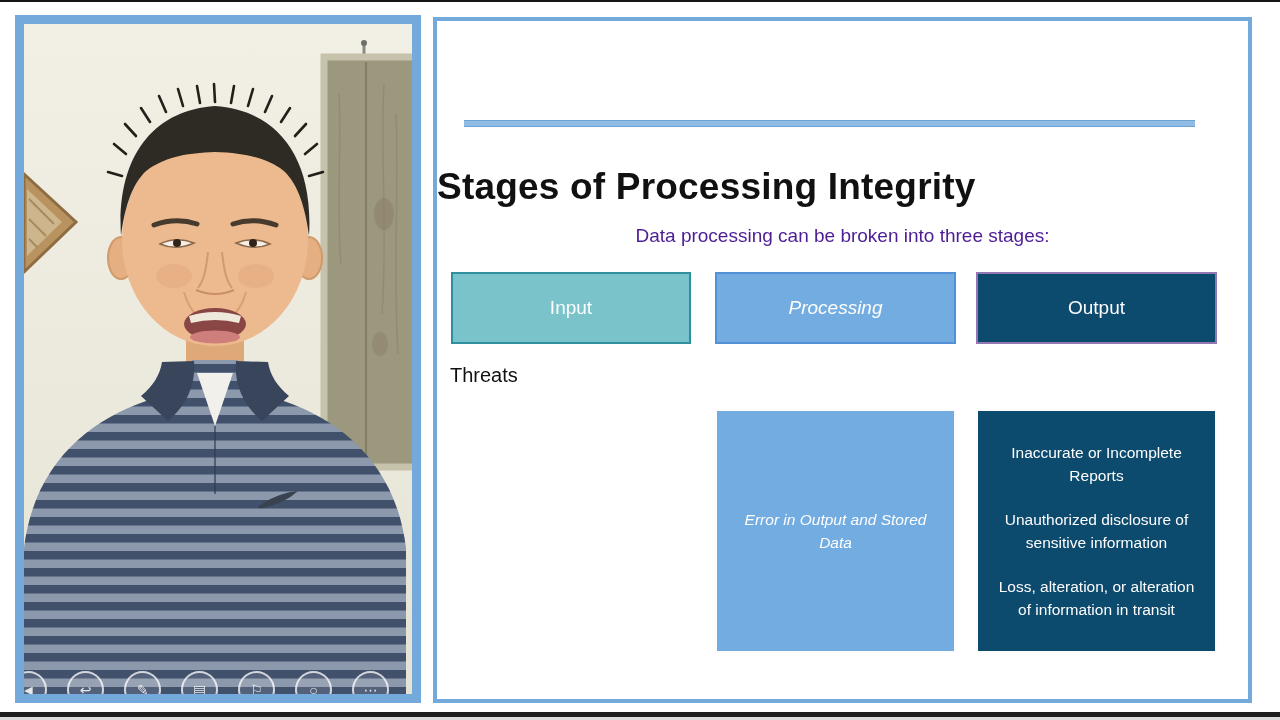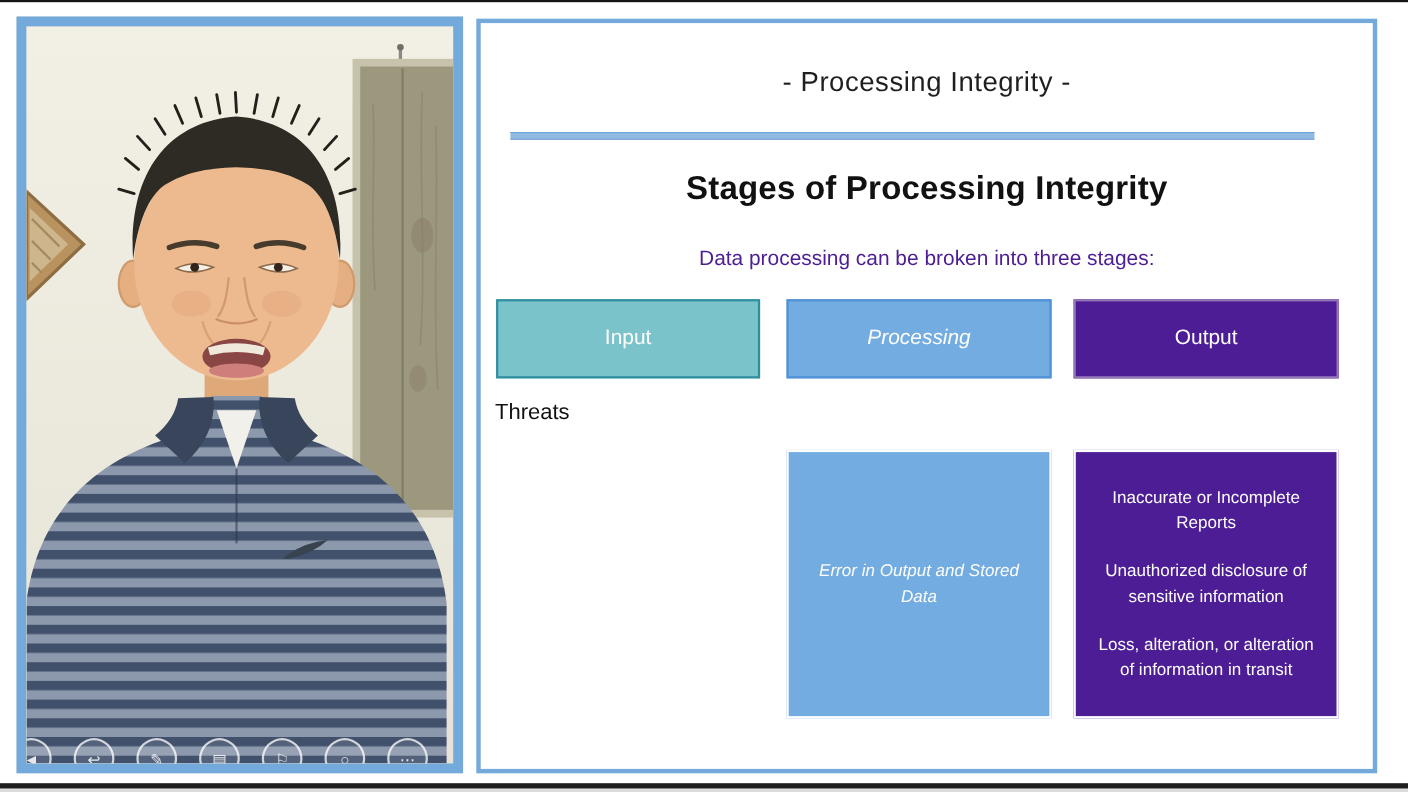--- a/index.html
+++ b/index.html
@@ -37,40 +37,40 @@
   }
   .kicker{
     position:absolute;top:40px;left:0;width:100%;text-align:center;
     font-size:25px;color:#1f1f1f;font-weight:400;letter-spacing:.5px;
   }
   .divider{
     position:absolute;top:99px;left:27px;width:731px;height:5px;
     background:#8fbbe4;border-top:1px solid #6fa3d4;border-bottom:1px solid #6fa3d4;
   }
   .big-title{
-    position:absolute;top:134px;left:0;width:100%;text-align:center;
-    font-size:30px;font-weight:700;color:#111;letter-spacing:.2px;
+    position:absolute;top:145px;left:0;width:100%;text-align:left;
+    font-size:37px;font-weight:700;color:#111;letter-spacing:.2px;
   }
   .subtitle{
     position:absolute;top:204px;left:0;width:100%;text-align:center;
     font-size:19px;color:#4c1d95;
   }
   .stage-box,.threat-box{
     position:absolute;box-sizing:border-box;color:#fdfdfd;text-align:center;
   }
   .stage-box{
     top:251px;height:72px;display:flex;align-items:center;justify-content:center;
     font-size:19px;border:2px solid;
   }
   .col-0{left:14px;width:240px;}
   .col-1{left:278px;width:241px;font-style:italic;}
   .col-2{left:539px;width:241px;}
   .teal{background:#7bc3cb;border-color:#2f8f9f;}
   .blue{background:#73ace0;border-color:#5191d6;}
-  .purple{background:#4c1d95;border-color:#9377b5;}
+  .purple{background:#0c4a6e;border-color:#9377b5;}
   .threats-label{
     position:absolute;top:343px;left:13px;font-size:20px;font-weight:400;color:#111;
   }
   .threat-box{
     top:388px;height:244px;border:2px solid;
     display:flex;flex-direction:column;align-items:center;justify-content:center;
     gap:21px;padding:0 15px;font-size:15.5px;line-height:23px;
   }
   .threat-item{display:block;}
 </style>
@@ -181,21 +181,20 @@
     <div class="cam-btn">↩</div>
     <div class="cam-btn">✎</div>
     <div class="cam-btn">▤</div>
     <div class="cam-btn">⚐</div>
     <div class="cam-btn">○</div>
     <div class="cam-btn">⋯</div>
   </div>
 </div>
 
 <div class="slide">
-  <div class="kicker">- Processing Integrity -</div>
   <div class="divider"></div>
   <div class="big-title">Stages of Processing Integrity</div>
   <div class="subtitle">Data processing can be broken into three stages:</div>
 
   <div class="stage-box teal col-0">Input</div>
   <div class="stage-box blue col-1">Processing</div>
   <div class="stage-box purple col-2">Output</div>
 
   <div class="threats-label">Threats</div>
 

